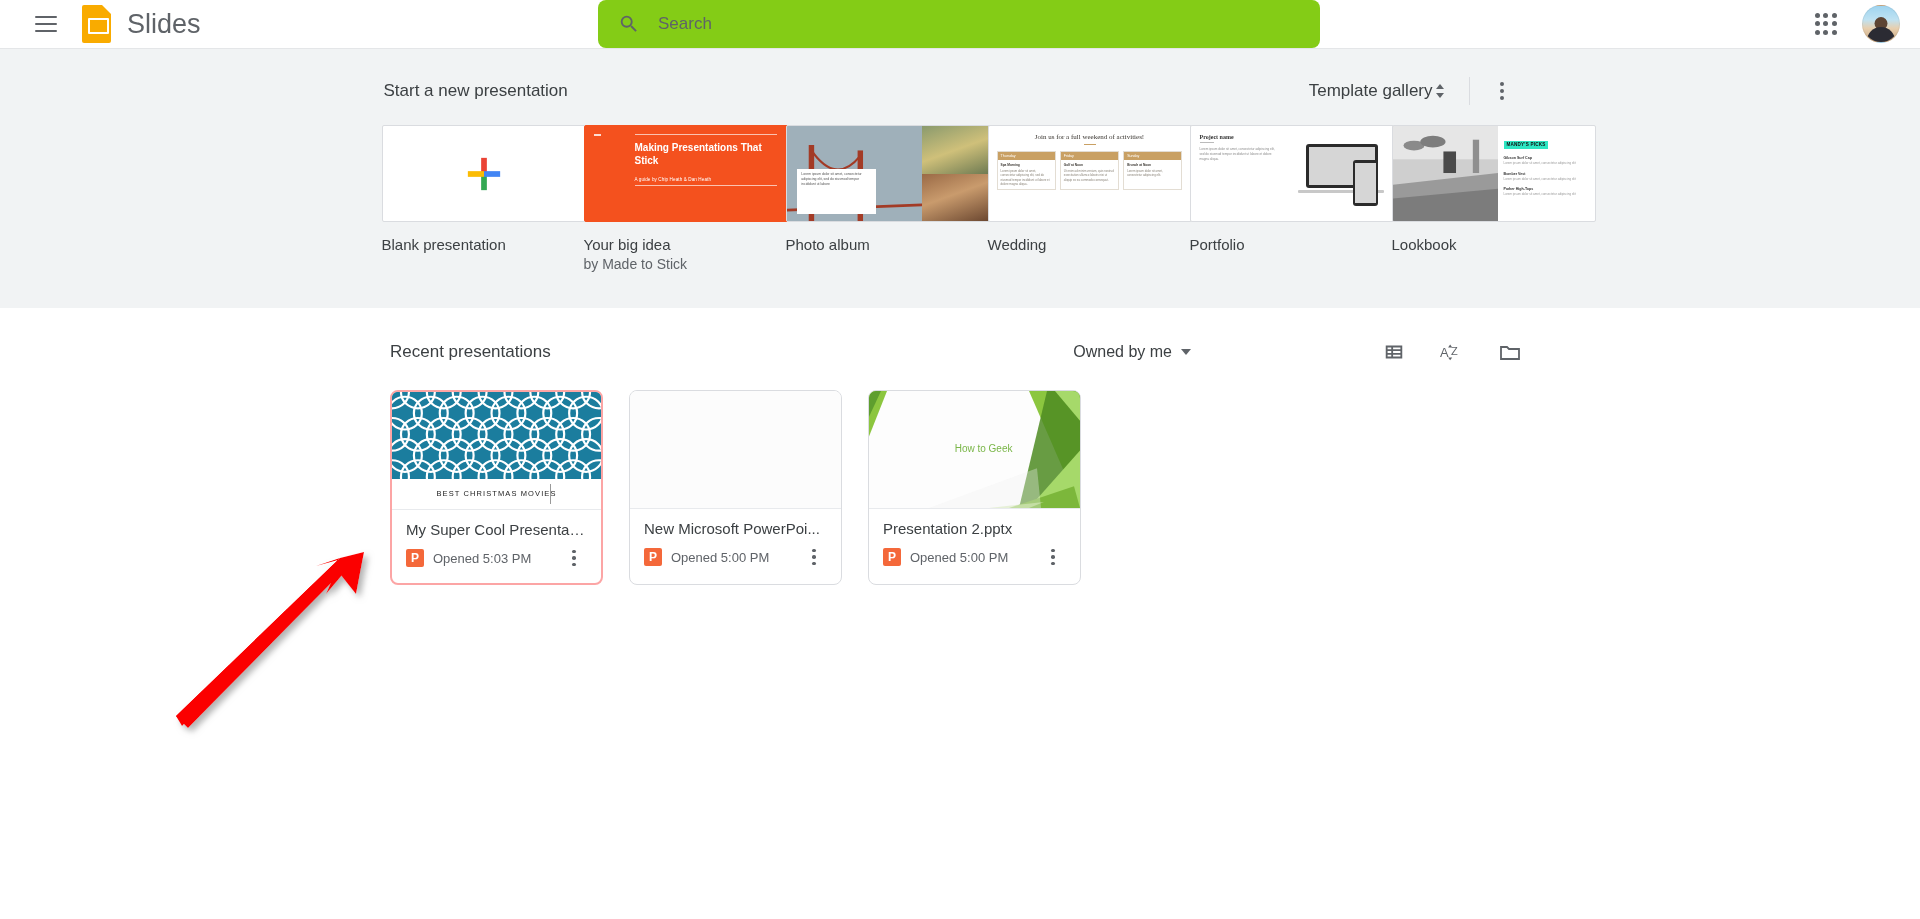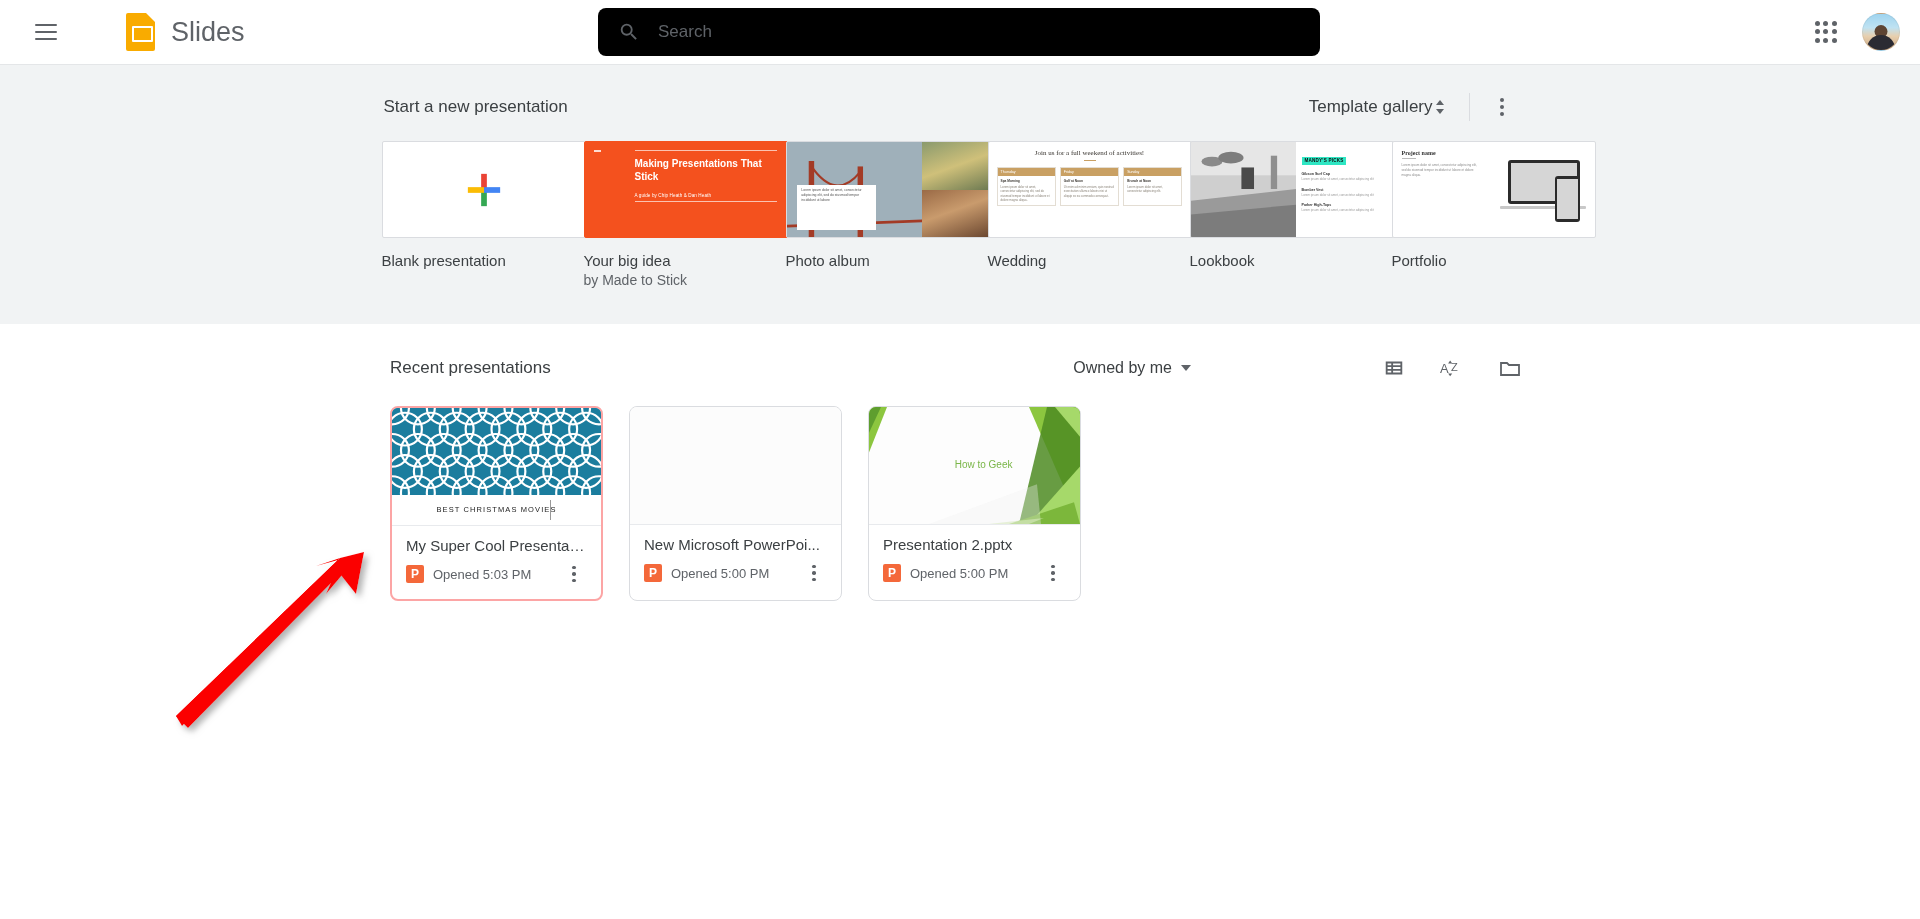--- a/index.html
+++ b/index.html
@@ -7,27 +7,26 @@
   body {
     font-family:"Liberation Sans", sans-serif;
     background:#ffffff;
     color:#202124;
     overflow:hidden;
     position:relative;
   }
 
   
   .header {
-    height:64px;
+    height:48px;
     display:flex;
     align-items:center;
     padding:0 22px;
     background:#ffffff;
     position:relative;
-    gap:44px;
   }
   .hamburger {
     width:48px; height:48px;
     display:flex; flex-direction:column;
     align-items:center; justify-content:center;
     gap:5px; cursor:pointer; border-radius:50%;
     flex:0 0 auto;
   }
   .hamburger span {
     display:block; width:22px; height:2px; background:#5f6368; border-radius:1px;
@@ -57,21 +56,21 @@
   }
 
   .search-wrap {
     position:absolute;
     left:598px;
     width:722px;
     height:48px;
   }
   .search-box {
     width:100%; height:100%;
-    background:#000000; border-radius:8px;
+    background:#84cc16; border-radius:8px;
     display:flex; align-items:center; padding:8px 20px; gap:18px;
     cursor:text;
   }
   .search-icon { width:22px; height:22px; flex:0 0 auto; }
   .search-input {
     border:none; background:transparent; outline:none;
     font-family:"Liberation Sans", sans-serif;
     font-size:17px; color:#5f6368; width:100%;
   }
   .search-input::placeholder { color:#5f6368; opacity:1; }
@@ -404,20 +403,40 @@
               <div class="wed-head">Sunday</div>
               <div class="wed-sub">Brunch at Noon</div>
               <div class="wed-body">Lorem ipsum dolor sit amet, consectetur adipiscing elit.</div>
             </div>
           </div>
         </div>
         <div class="tpl-label">Wedding</div>
       </div>
 
       <div class="tpl-item">
+        <div class="tpl-thumb pf">
+          <div class="pf-left">
+            <div class="pf-h">Project name</div>
+            <div class="pf-rule"></div>
+            <div class="pf-p">Lorem ipsum dolor sit amet, consectetur adipiscing elit, sed do eiusmod tempor incididunt ut labore et dolore magna aliqua.</div>
+          </div>
+          <div class="pf-right">
+            <div class="pf-laptop">
+              <div class="pf-laptop-screen"></div>
+            </div>
+            <div class="pf-base"></div>
+            <div class="pf-phone">
+              <div class="pf-phone-screen"></div>
+            </div>
+          </div>
+        </div>
+        <div class="tpl-label">Portfolio</div>
+      </div>
+
+      <div class="tpl-item">
         <div class="tpl-thumb lb">
           <div class="lb-img">
             <svg viewBox="0 0 50 97" preserveAspectRatio="none" width="100%" height="100%">
               <rect width="50" height="97" fill="#cfcfcf"></rect>
               <rect y="0" width="50" height="34" fill="#e6e6e6"></rect>
               <path d="M0 60 L50 48 L50 97 L0 97Z" fill="#9a9a9a"></path>
               <path d="M0 74 L50 64 L50 97 L0 97Z" fill="#7c7c7c"></path>
               <circle cx="10" cy="20" r="5" fill="#8a8a8a"></circle>
               <circle cx="19" cy="16" r="6" fill="#7d7d7d"></circle>
               <rect x="24" y="26" width="6" height="22" fill="#4a4a4a"></rect>
@@ -434,40 +453,20 @@
               <div class="lb-it">Bomber Vest</div>
               <div class="lb-ib">Lorem ipsum dolor sit amet, consectetur adipiscing elit</div>
             </div>
             <div class="lb-item">
               <div class="lb-it">Parker High-Tops</div>
               <div class="lb-ib">Lorem ipsum dolor sit amet, consectetur adipiscing elit</div>
             </div>
           </div>
         </div>
         <div class="tpl-label">Lookbook</div>
-      </div>
-
-      <div class="tpl-item">
-        <div class="tpl-thumb pf">
-          <div class="pf-left">
-            <div class="pf-h">Project name</div>
-            <div class="pf-rule"></div>
-            <div class="pf-p">Lorem ipsum dolor sit amet, consectetur adipiscing elit, sed do eiusmod tempor incididunt ut labore et dolore magna aliqua.</div>
-          </div>
-          <div class="pf-right">
-            <div class="pf-laptop">
-              <div class="pf-laptop-screen"></div>
-            </div>
-            <div class="pf-base"></div>
-            <div class="pf-phone">
-              <div class="pf-phone-screen"></div>
-            </div>
-          </div>
-        </div>
-        <div class="tpl-label">Portfolio</div>
       </div>
 
     </div>
   </div>
 </div>
 
 <div class="recent-section">
   <div class="recent-inner">
 
     <div class="recent-header">

